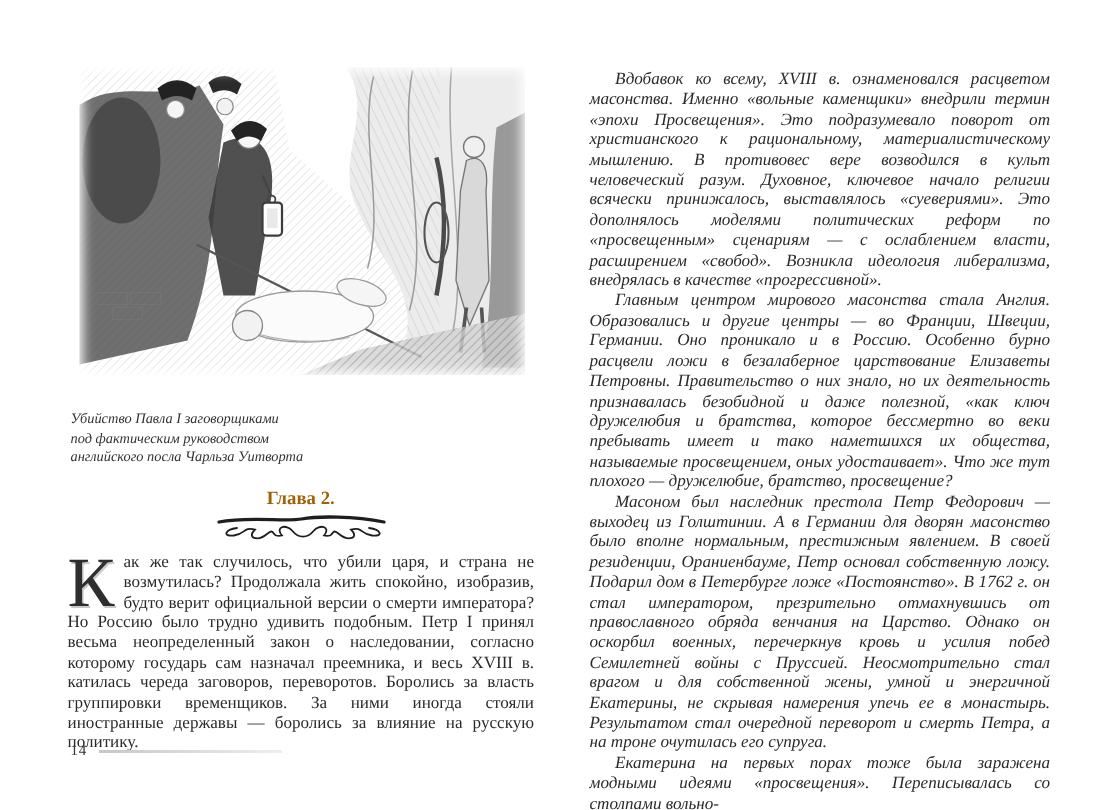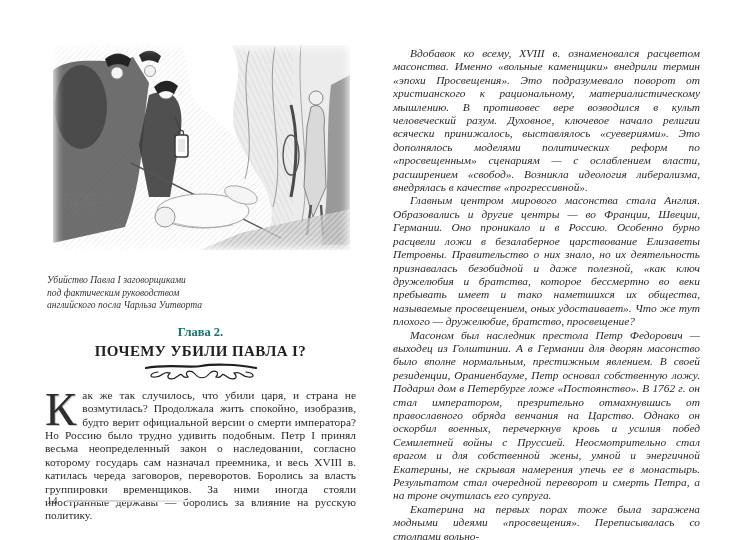--- a/index.html
+++ b/index.html
@@ -24,21 +24,21 @@
     font-style:italic;
     font-size:9.6px;line-height:12.6px;
     white-space:pre-line;
     color:#333;
   }
   .chapter-label{
     margin-top:13px;
     text-align:center;
     font-weight:bold;
     font-size:12.5px;
-    color:#0f766e;
+    color:#a16207;
   }
   .chapter-title{
     margin-top:3px;
     text-align:center;
     font-weight:bold;
     font-size:15px;
     letter-spacing:.4px;
     color:#1f1f1f;
   }
   .ornament{ text-align:center; margin-top:1px; height:22px;}
@@ -144,21 +144,20 @@
 
         <rect x="-10" y="-10" width="317" height="225" fill="none" stroke="#ffffff" stroke-width="24" filter="url(#soft)"></rect>
       </svg>
     </div>
 
     <div class="caption">Убийство Павла I заговорщиками
 под фактическим руководством
 английского посла Чарльза Уитворта</div>
 
     <div class="chapter-label">Глава 2.</div>
-    <div class="chapter-title">ПОЧЕМУ УБИЛИ ПАВЛА I?</div>
 
     <div class="ornament">
       <svg width="118" height="21" viewBox="0 0 118 21">
         <g fill="none" stroke="#1e1e1e" stroke-linecap="round">
           <path d="M4,7 C24,3 48,7 59,5 C70,3 94,3 114,7" stroke-width="2.2"></path>
           <path d="M16,11 C8,12 6,17 14,16 C22,15 20,10 28,12 C22,18 30,20 36,15 C42,10 38,18 46,16 C41,10 49,8 53,13 C57,18 63,18 67,13 C71,8 79,10 74,16 C82,18 78,10 84,15 C90,20 98,18 92,12 C100,10 98,15 106,16 C114,17 112,12 104,11" stroke-width="1.2"></path>
         </g>
       </svg>
     </div>
 

